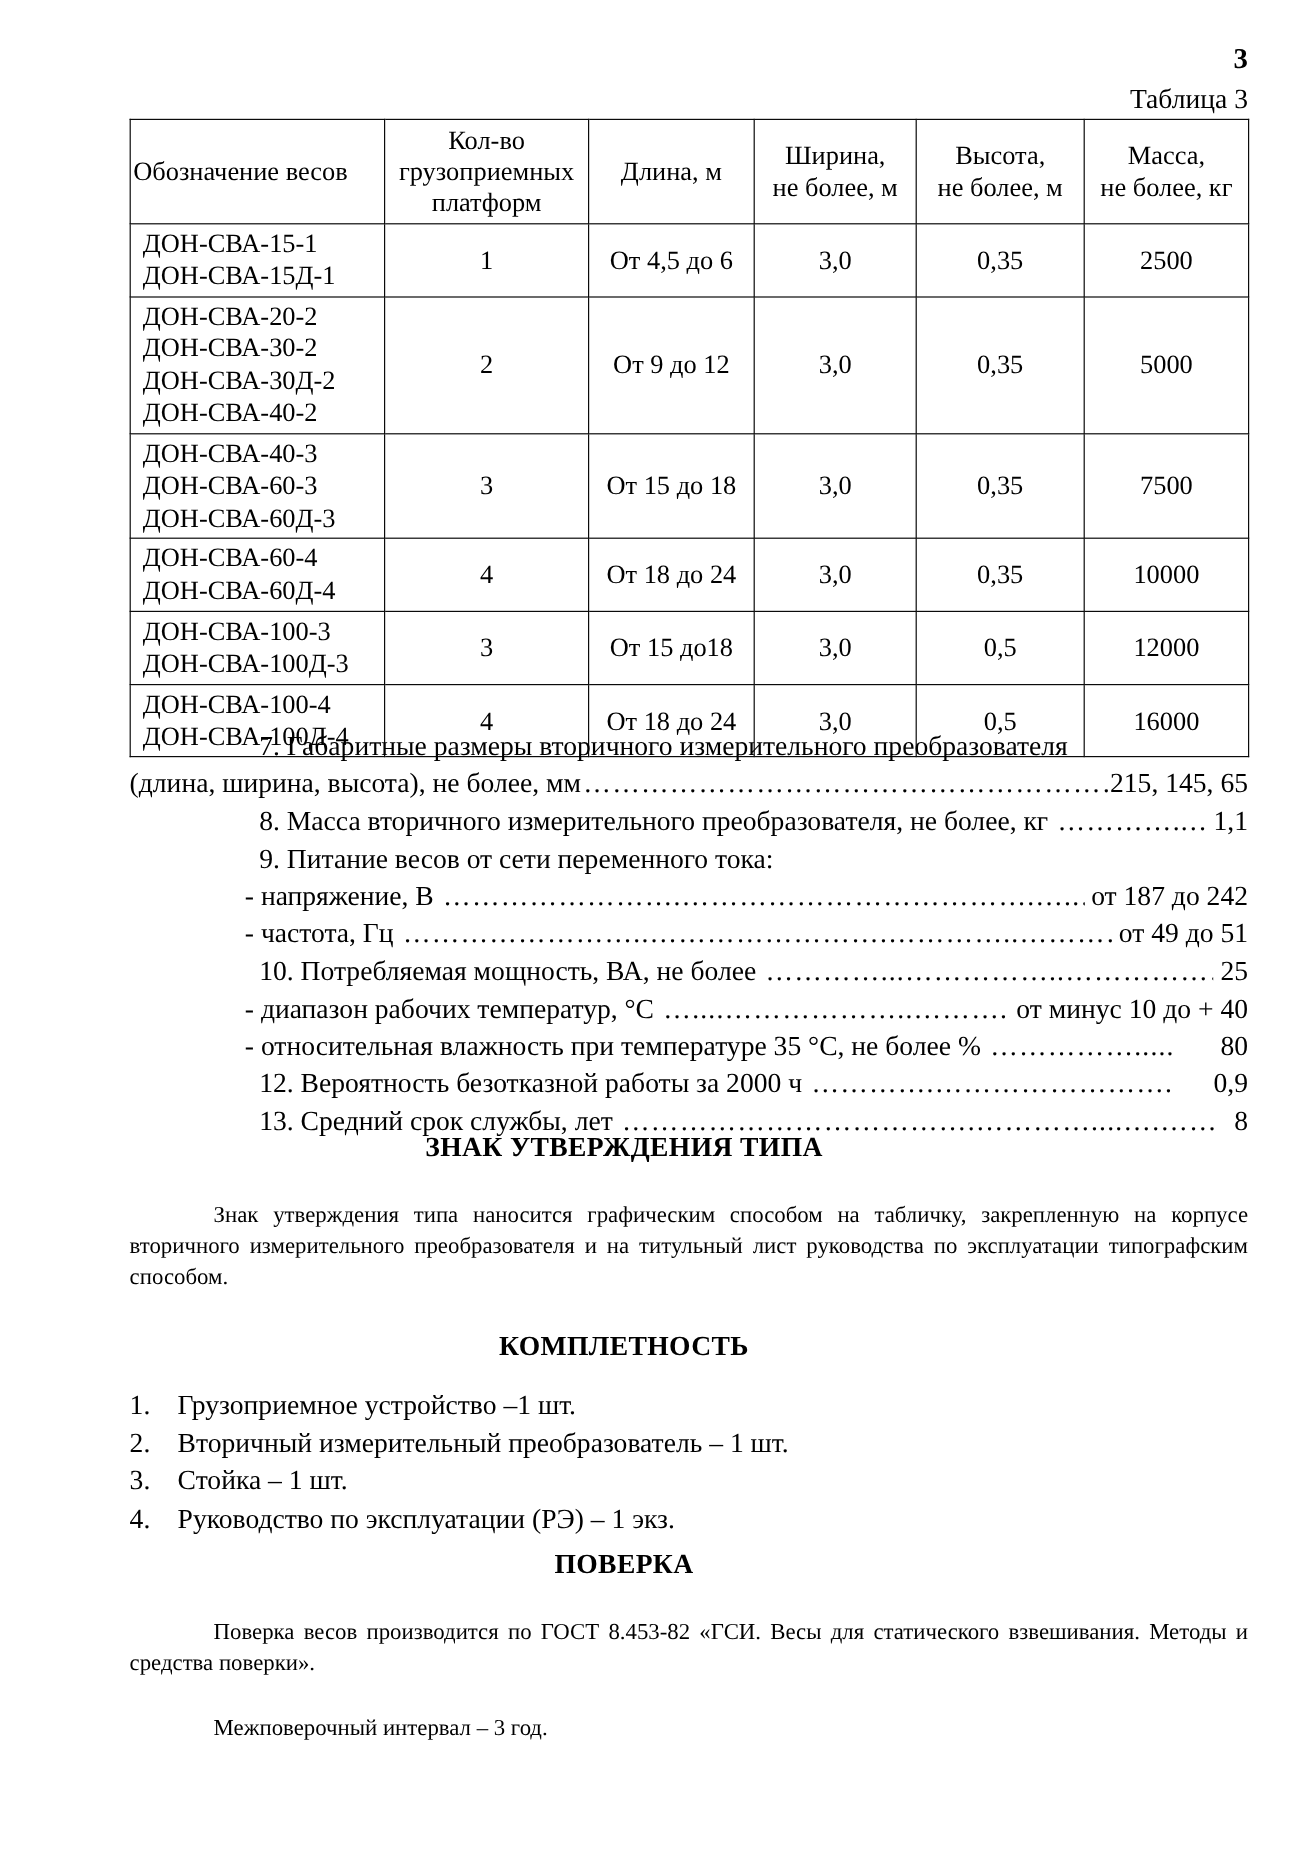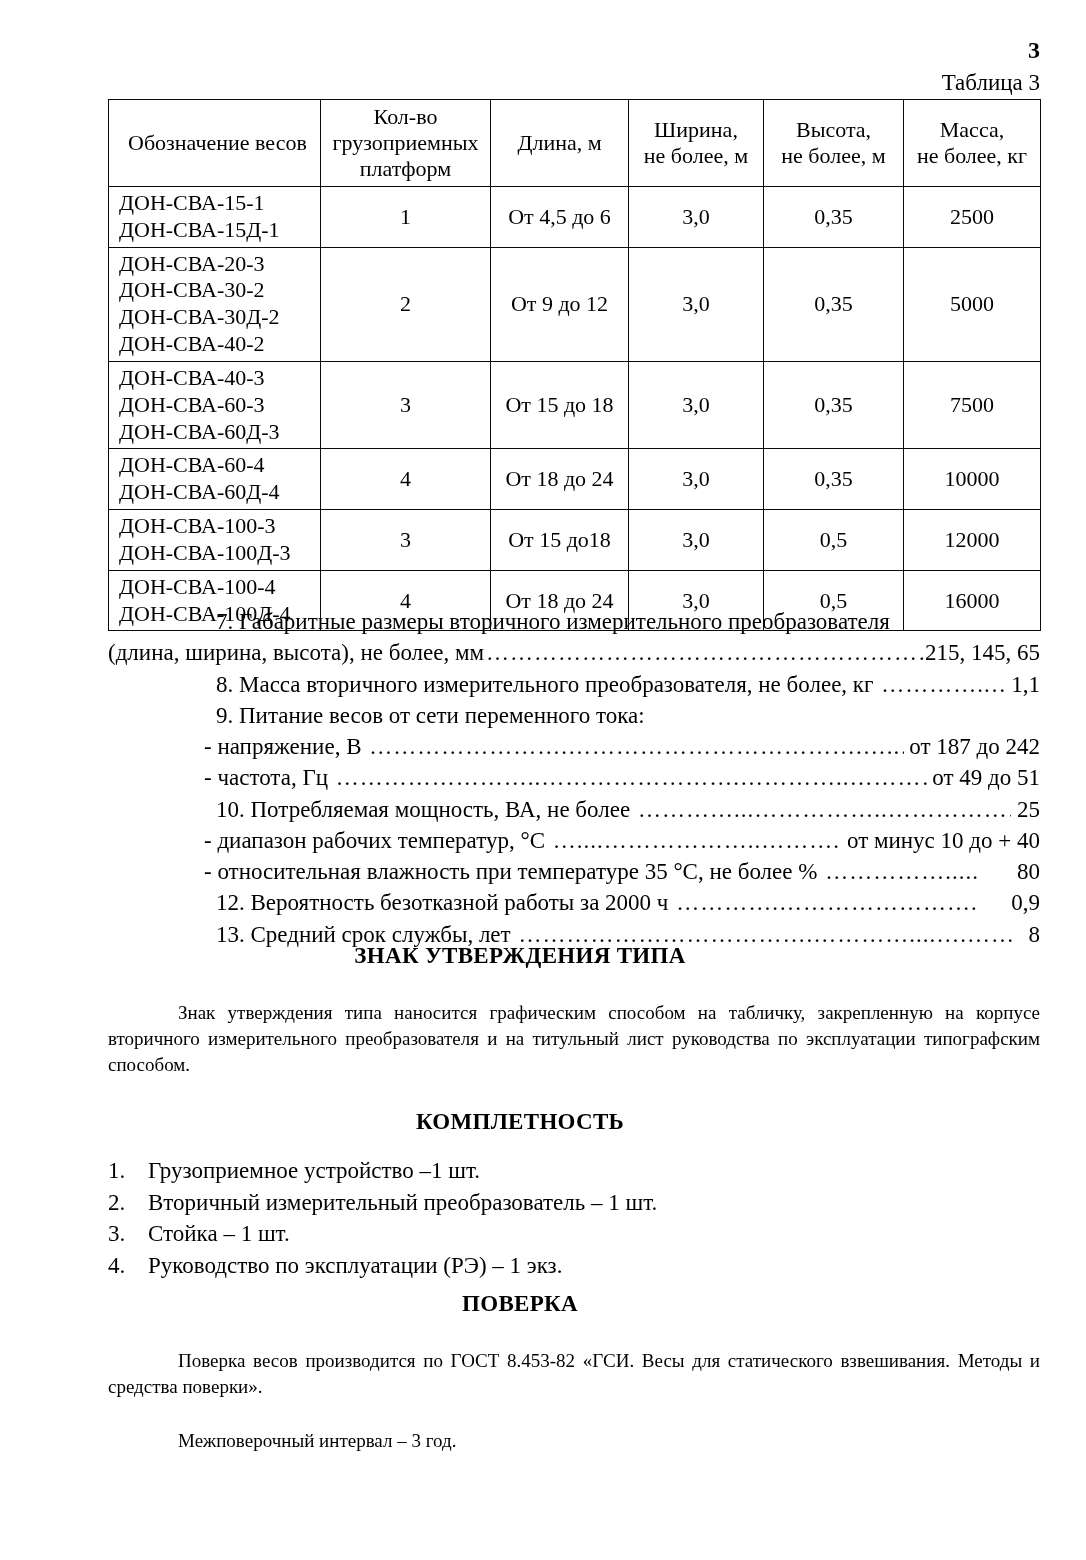--- a/index.html
+++ b/index.html
@@ -67,21 +67,21 @@
     vertical-align: middle;
     font-weight: normal;
   }
   table.spec thead th {
     text-align: center;
     height: 78px;
     padding: 4px 5px;
   }
   table.spec thead th.left-head {
     text-align: left;
-    padding-left: 19px;
+    padding-left: 2px;
   }
   table.spec td.names {
     text-align: left;
     padding-left: 10px;
     line-height: 1.22;
     white-space: pre-line;
   }
   table.spec td.ctr {
     text-align: center;
   }
@@ -209,21 +209,21 @@
         <tr class="rowh-1">
           <td class="names">ДОН-СВА-15-1
 ДОН-СВА-15Д-1</td>
           <td class="ctr">1</td>
           <td class="ctr">От 4,5 до 6</td>
           <td class="ctr">3,0</td>
           <td class="ctr">0,35</td>
           <td class="ctr">2500</td>
         </tr>
         <tr class="rowh-2">
-          <td class="names">ДОН-СВА-20-3
+          <td class="names">ДОН-СВА-20-2
 ДОН-СВА-30-2
 ДОН-СВА-30Д-2
 ДОН-СВА-40-2</td>
           <td class="ctr">2</td>
           <td class="ctr">От 9 до 12</td>
           <td class="ctr">3,0</td>
           <td class="ctr">0,35</td>
           <td class="ctr">5000</td>
         </tr>
         <tr class="rowh-3">

